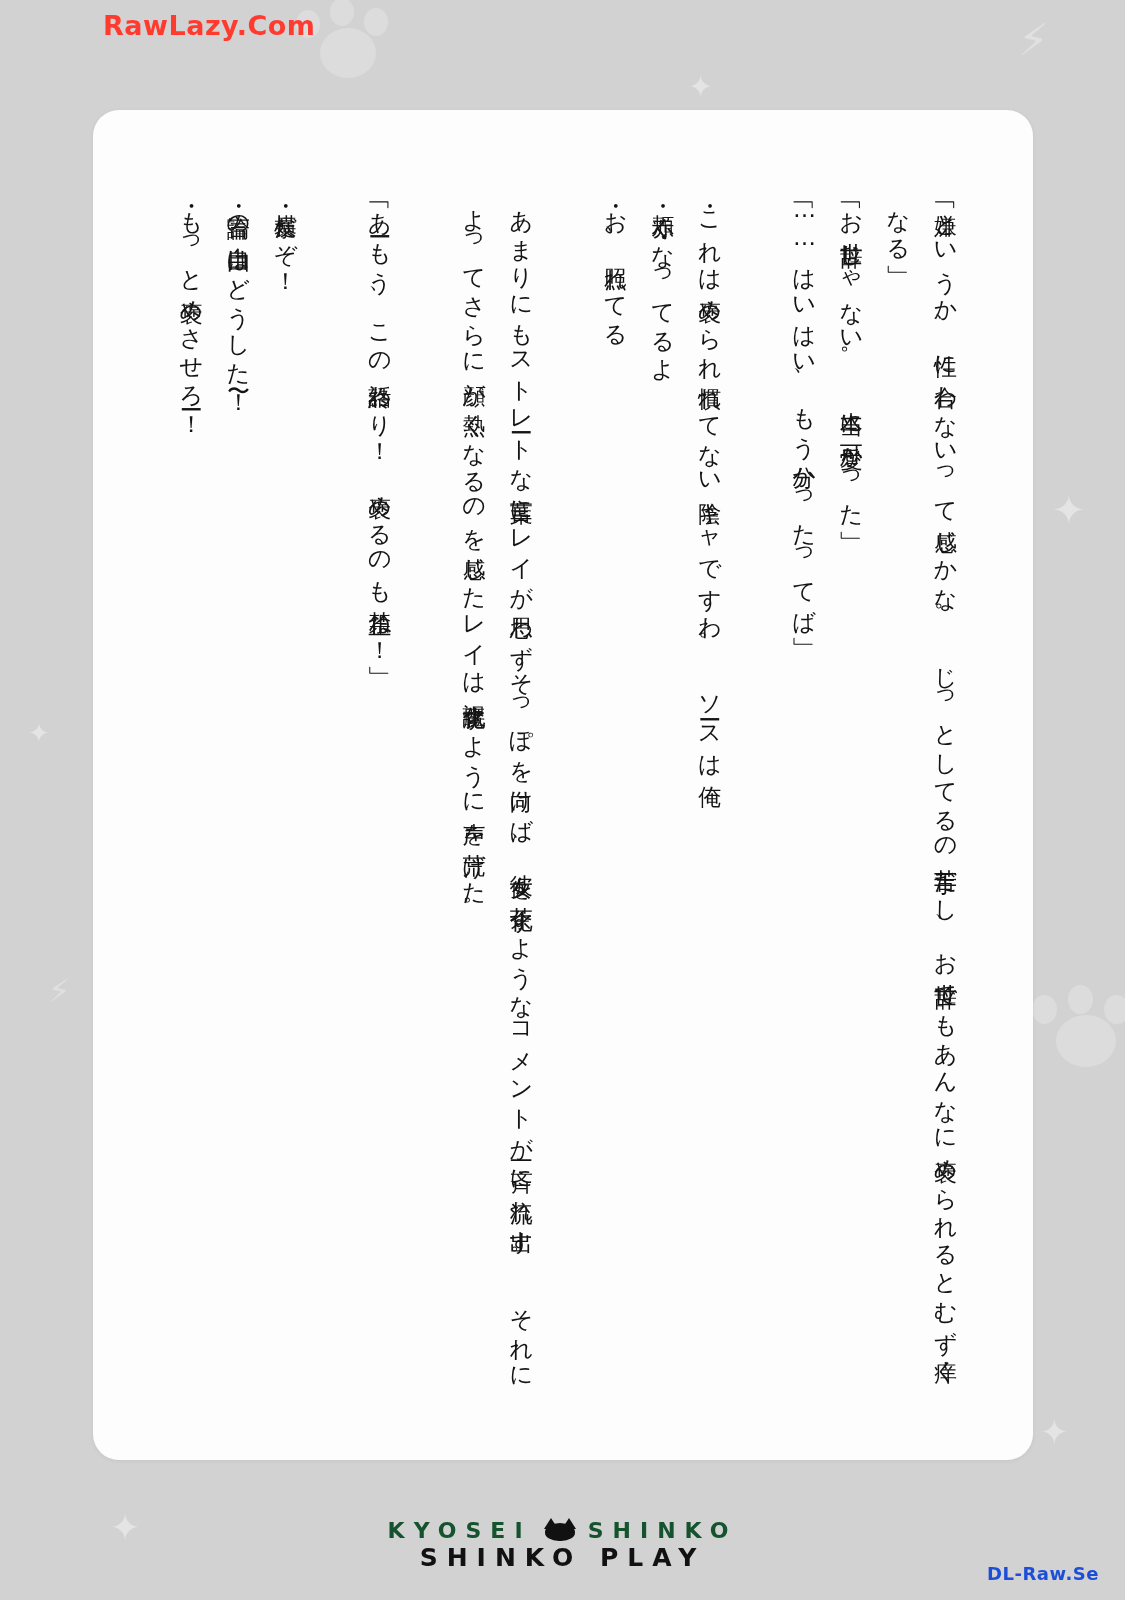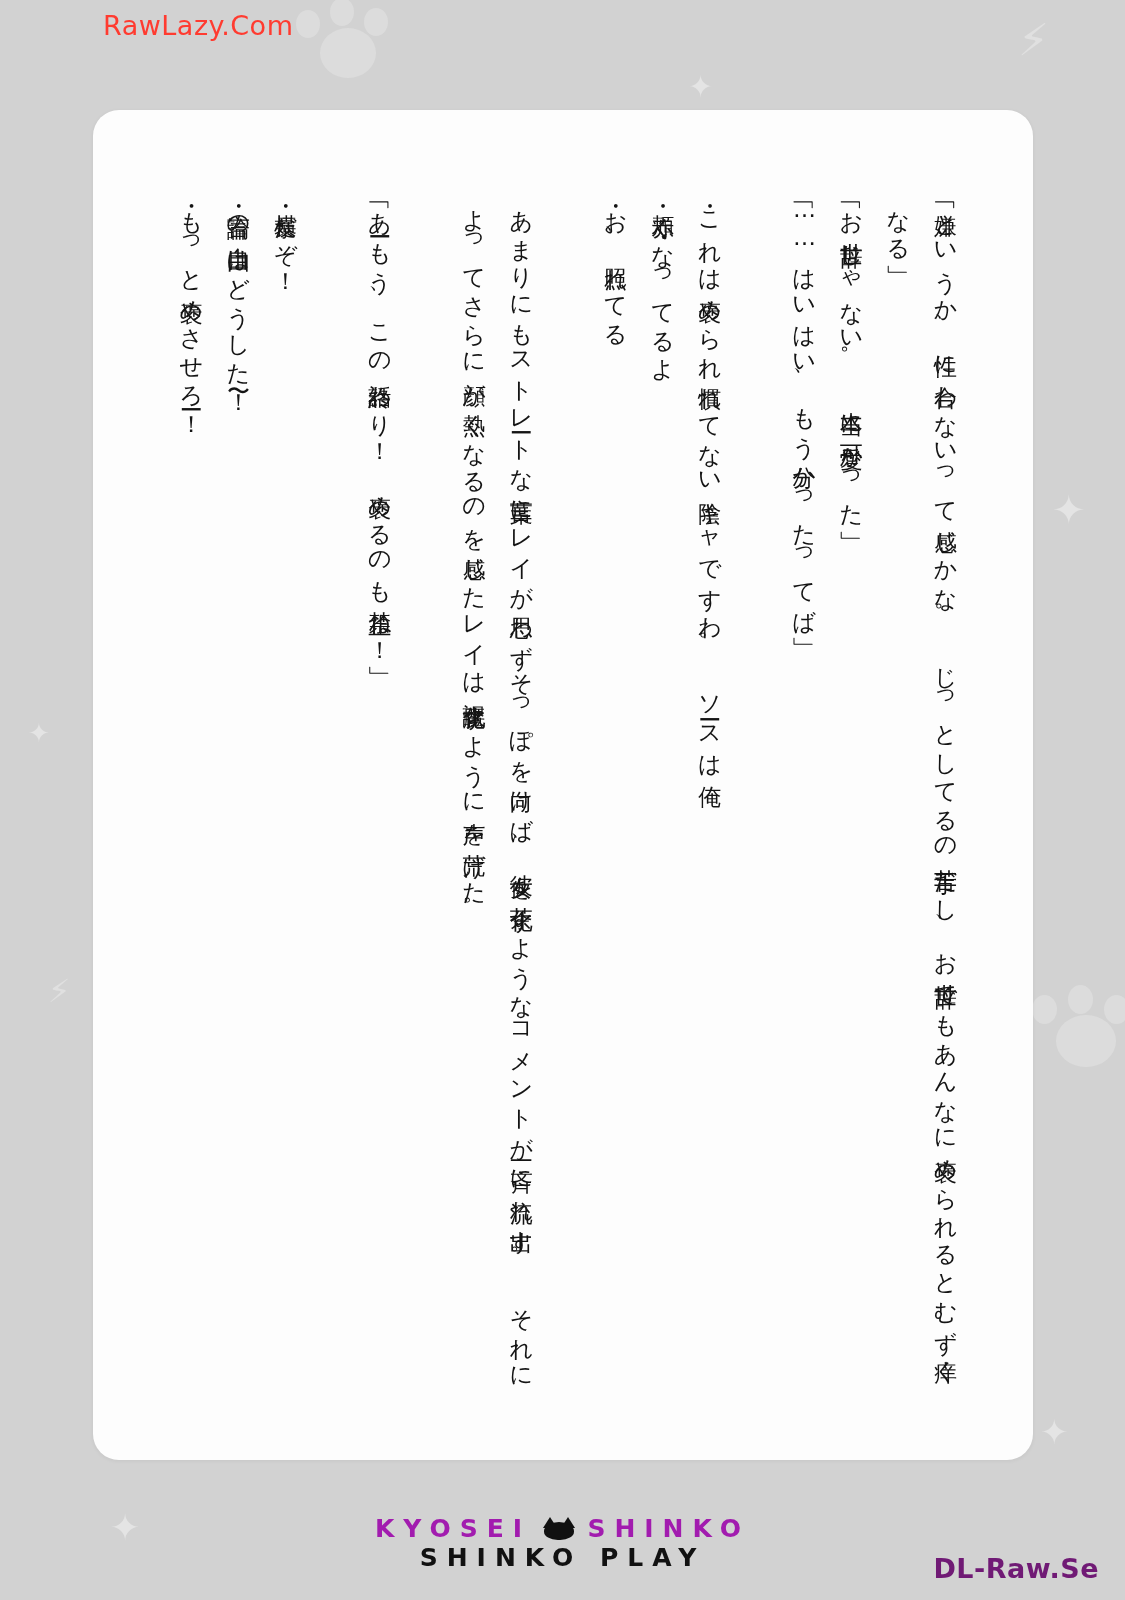--- a/index.html
+++ b/index.html
@@ -38,33 +38,33 @@
     font-size: 40px;
     line-height: 1;
   }
 
   
   .watermark-top {
     position: absolute;
     left: 103px;
     top: 10px;
     font-size: 27px;
-    font-weight: normal;
+    font-weight: bold;
     color: #ff3b30;
     letter-spacing: 0.5px;
     font-family: "DejaVu Sans", "Liberation Sans", sans-serif;
     z-index: 40;
   }
   .watermark-bottom {
     position: absolute;
     right: 26px;
     bottom: 16px;
-    font-size: 27px;
-    font-weight: bold;
-    color: #701a75;
+    font-size: 18px;
+    font-weight: bold;
+    color: #1d4ed8;
     letter-spacing: 0.5px;
     z-index: 40;
     text-align: right;
   }
 
   
   .page-sheet {
     position: absolute;
     left: 93px;
     top: 110px;
@@ -96,24 +96,24 @@
   
   .footer-logo {
     position: absolute;
     left: 0;
     right: 0;
     bottom: 28px;
     text-align: center;
     z-index: 30;
   }
   .logo-line1 {
-    font-size: 25px;
+    font-size: 22px;
     font-weight: bold;
     letter-spacing: 9px;
-    color: #a21caf;
+    color: #14532d;
     display: inline-block;
   }
   .logo-line2 {
     font-size: 25px;
     font-weight: bold;
     letter-spacing: 9px;
     color: #111;
     display: block;
   }
   .cat-mark {

